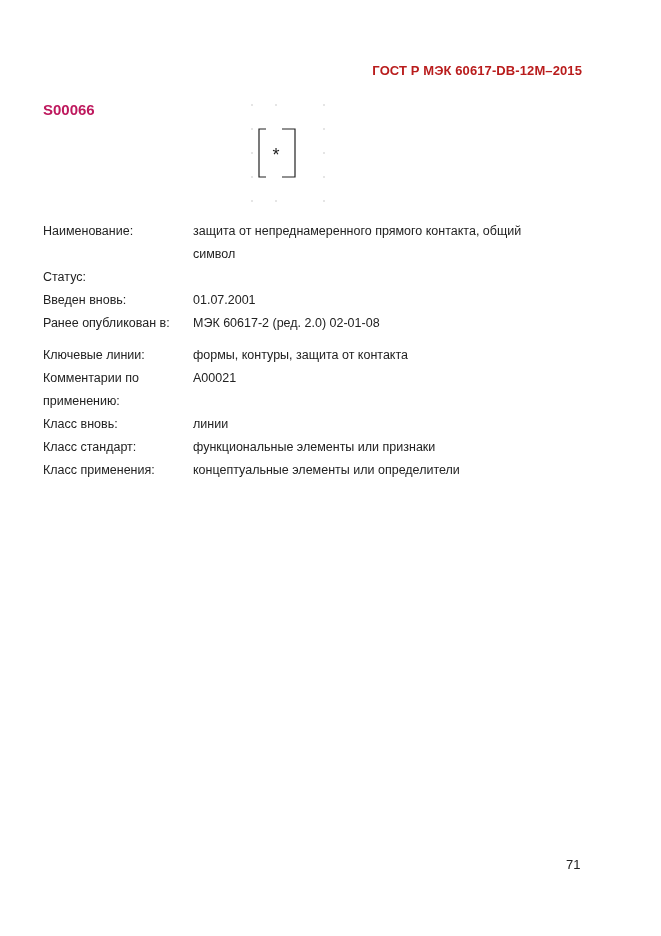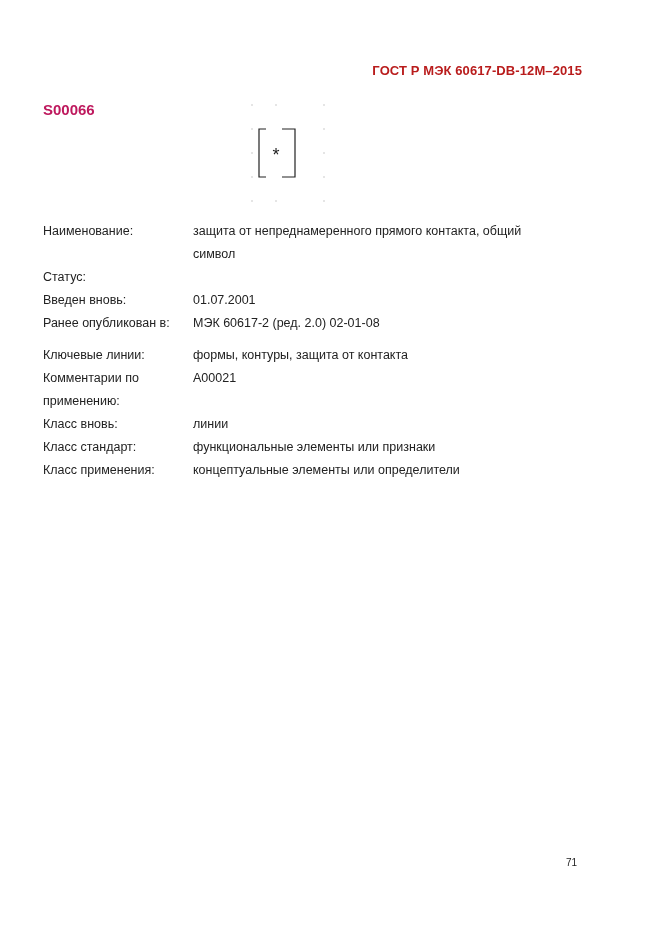--- a/index.html
+++ b/index.html
@@ -59,21 +59,21 @@
     .row .value {
       flex: 1;
     }
     .group-gap {
       height: 9px;
     }
     .page-number {
       position: absolute;
       top: 857px;
       left: 566px;
-      font-size: 10px;
+      font-size: 13px;
       color: #222;
     }
   </style>
 </head>
 <body>
 
 <div class="doc-header">ГОСТ Р МЭК 60617-DB-12M–2015</div>
 
 <div class="symbol-id">S00066</div>
 

